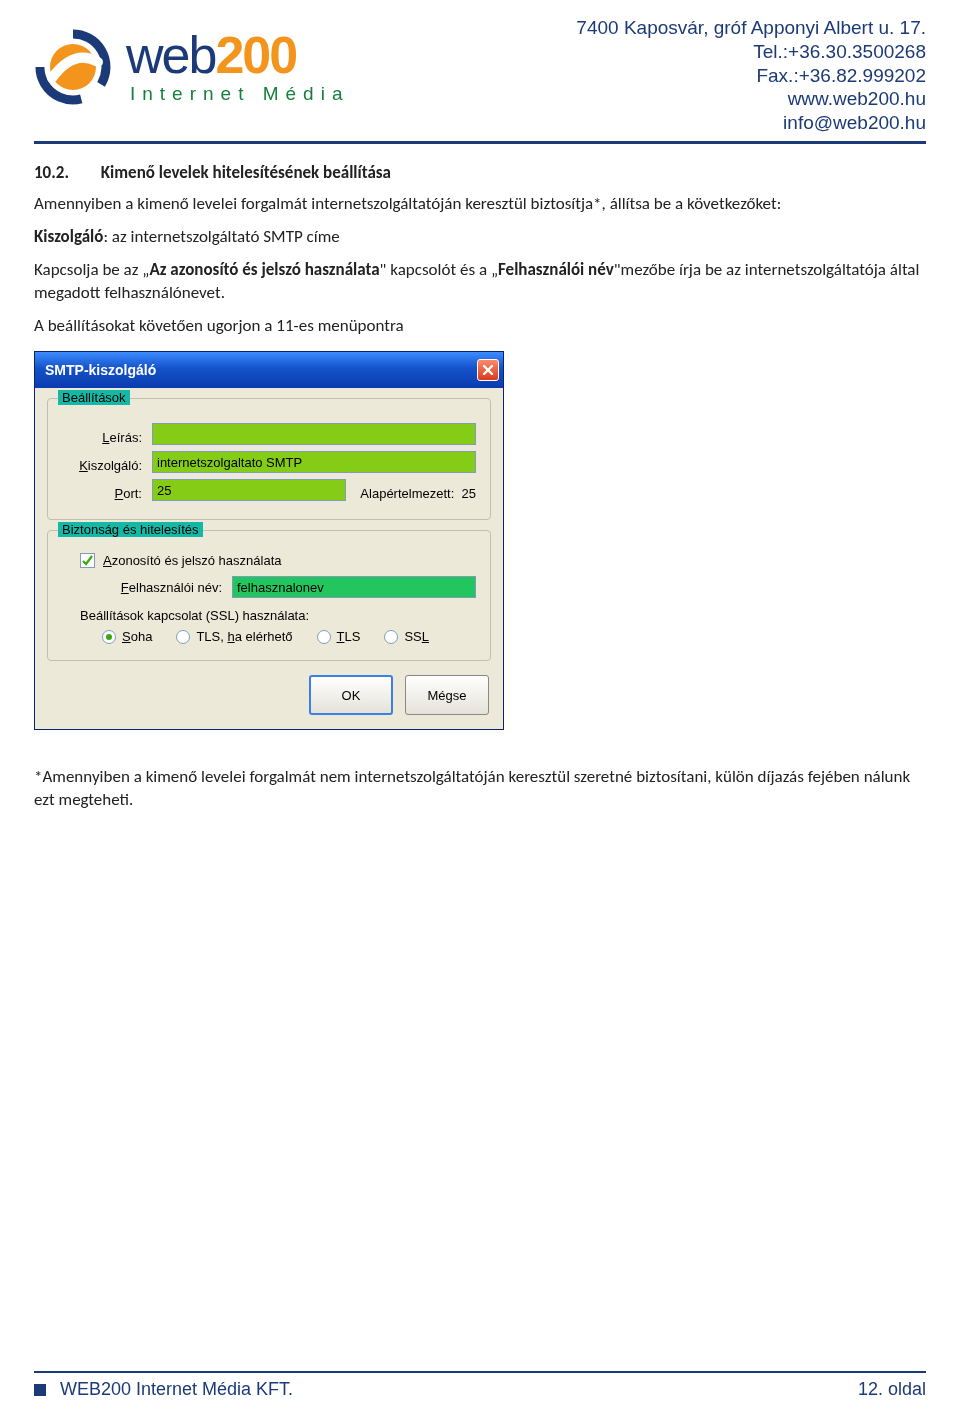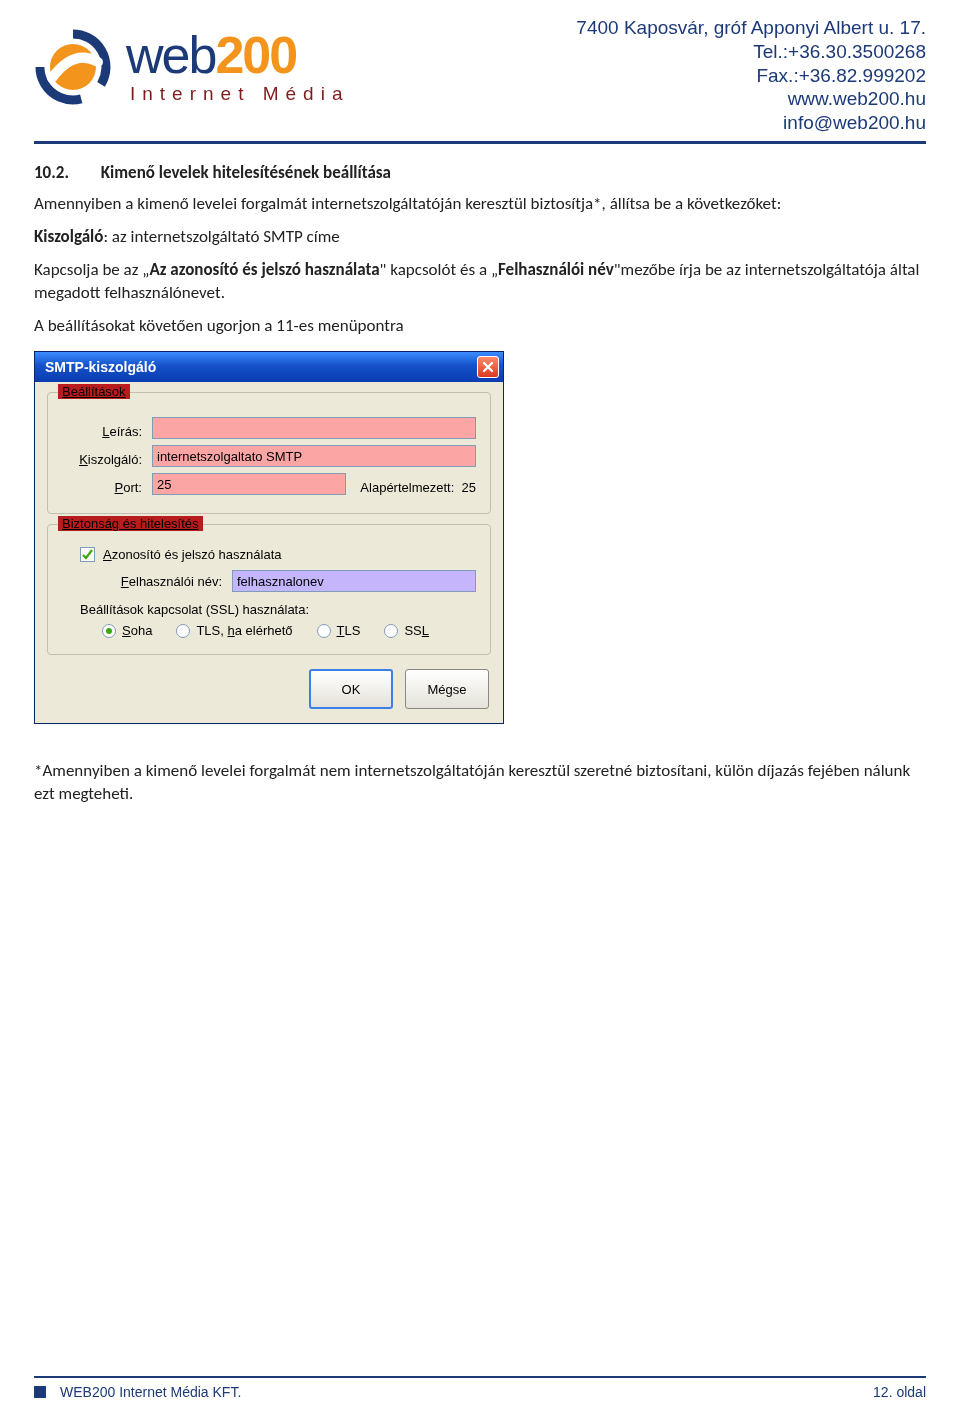--- a/index.html
+++ b/index.html
@@ -50,21 +50,21 @@
     font-size: 52px;
     font-weight: 300;
     color: #1c3a78;
     letter-spacing: -2px;
     line-height: 1;
   }
   .logo-main b { color: #f3941d; font-weight: 700; }
   .logo-sub {
     font-family: Arial, sans-serif;
     font-size: 19px;
-    color: #7f1d1d;
+    color: #15803d;
     letter-spacing: 7px;
     margin-top: 2px;
     margin-left: 4px;
   }
   .divider {
     border-top: 3px solid #1c3a78;
     margin: 6px 0 18px 0;
   }
   .section-num { font-weight: 700; }
   .section-title { font-weight: 700; margin-left: 28px; }
@@ -76,21 +76,21 @@
   .dialog {
     width: 470px;
     margin-top: 14px;
     border: 1px solid #0a246a;
     background: #ece9d8;
     font-family: Tahoma, Arial, sans-serif;
     font-size: 13px;
     color: #000;
   }
   .titlebar {
-    height: 30px;
+    height: 36px;
     background: linear-gradient(to bottom, #3a80e8, #1b4fc1 10%, #0a246a 100%);
     background: linear-gradient(to bottom, #3c8cff 0%, #1552c9 45%, #0a3bb0 100%);
     display: flex;
     align-items: center;
     justify-content: space-between;
     padding: 0 4px 0 10px;
     color: #fff;
     font-weight: 700;
     font-size: 14px;
   }
@@ -105,44 +105,43 @@
   .group {
     margin: 10px 12px 6px 12px;
     border: 1px solid #c0c0b0;
     border-radius: 4px;
     position: relative;
     padding: 18px 14px 12px 14px;
   }
   .group-title {
     position: absolute;
     top: -9px; left: 10px;
-    background: #b91c1c;
+    background: #14b8a6;
     padding: 0 4px;
     font-size: 13px;
-    text-decoration: underline;
   }
   .row {
     display: flex;
     align-items: flex-end;
     margin: 6px 0;
   }
   .row label {
     width: 90px;
     text-align: right;
     padding-right: 10px;
     font-size: 13px;
   }
   .row input[type=text] {
     flex: 1;
     height: 22px;
     border: 1px solid #7f9db9;
     padding: 0 4px;
     font-family: Tahoma, Arial, sans-serif;
     font-size: 13px;
-    background: #fca5a5;
+    background: #84cc16;
   }
   .row .port {
     width: 46px; flex: none;
   }
   .row .after {
     margin-left: 14px;
     font-size: 13px;
   }
   .chkrow {
     display: flex;
@@ -167,21 +166,21 @@
     text-align: right;
     padding-right: 10px;
   }
   .subrow input {
     flex: 1;
     height: 22px;
     border: 1px solid #7f9db9;
     padding: 0 4px;
     font-family: Tahoma, Arial, sans-serif;
     font-size: 13px;
-    background: #c4b5fd;
+    background: #22c55e;
   }
   .ssl-label { margin: 6px 0 6px 18px; }
   .radios {
     display: flex;
     gap: 24px;
     margin: 4px 0 4px 40px;
   }
   .radio {
     display: flex; align-items: center; gap: 6px;
   }
@@ -228,21 +227,21 @@
   }
   .footer-line {
     border-top: 2px solid #1c3a78;
     margin-bottom: 6px;
   }
   .footer-row {
     display: flex;
     justify-content: space-between;
     font-family: Arial, sans-serif;
     color: #1c3a78;
-    font-size: 14px;
+    font-size: 18px;
   }
   .footer-left {
     display: flex; align-items: center; gap: 14px;
   }
   .sq {
     width: 12px; height: 12px; background: #1c3a78;
   }
   .und { text-decoration: underline; }
 </style>
 </head>

